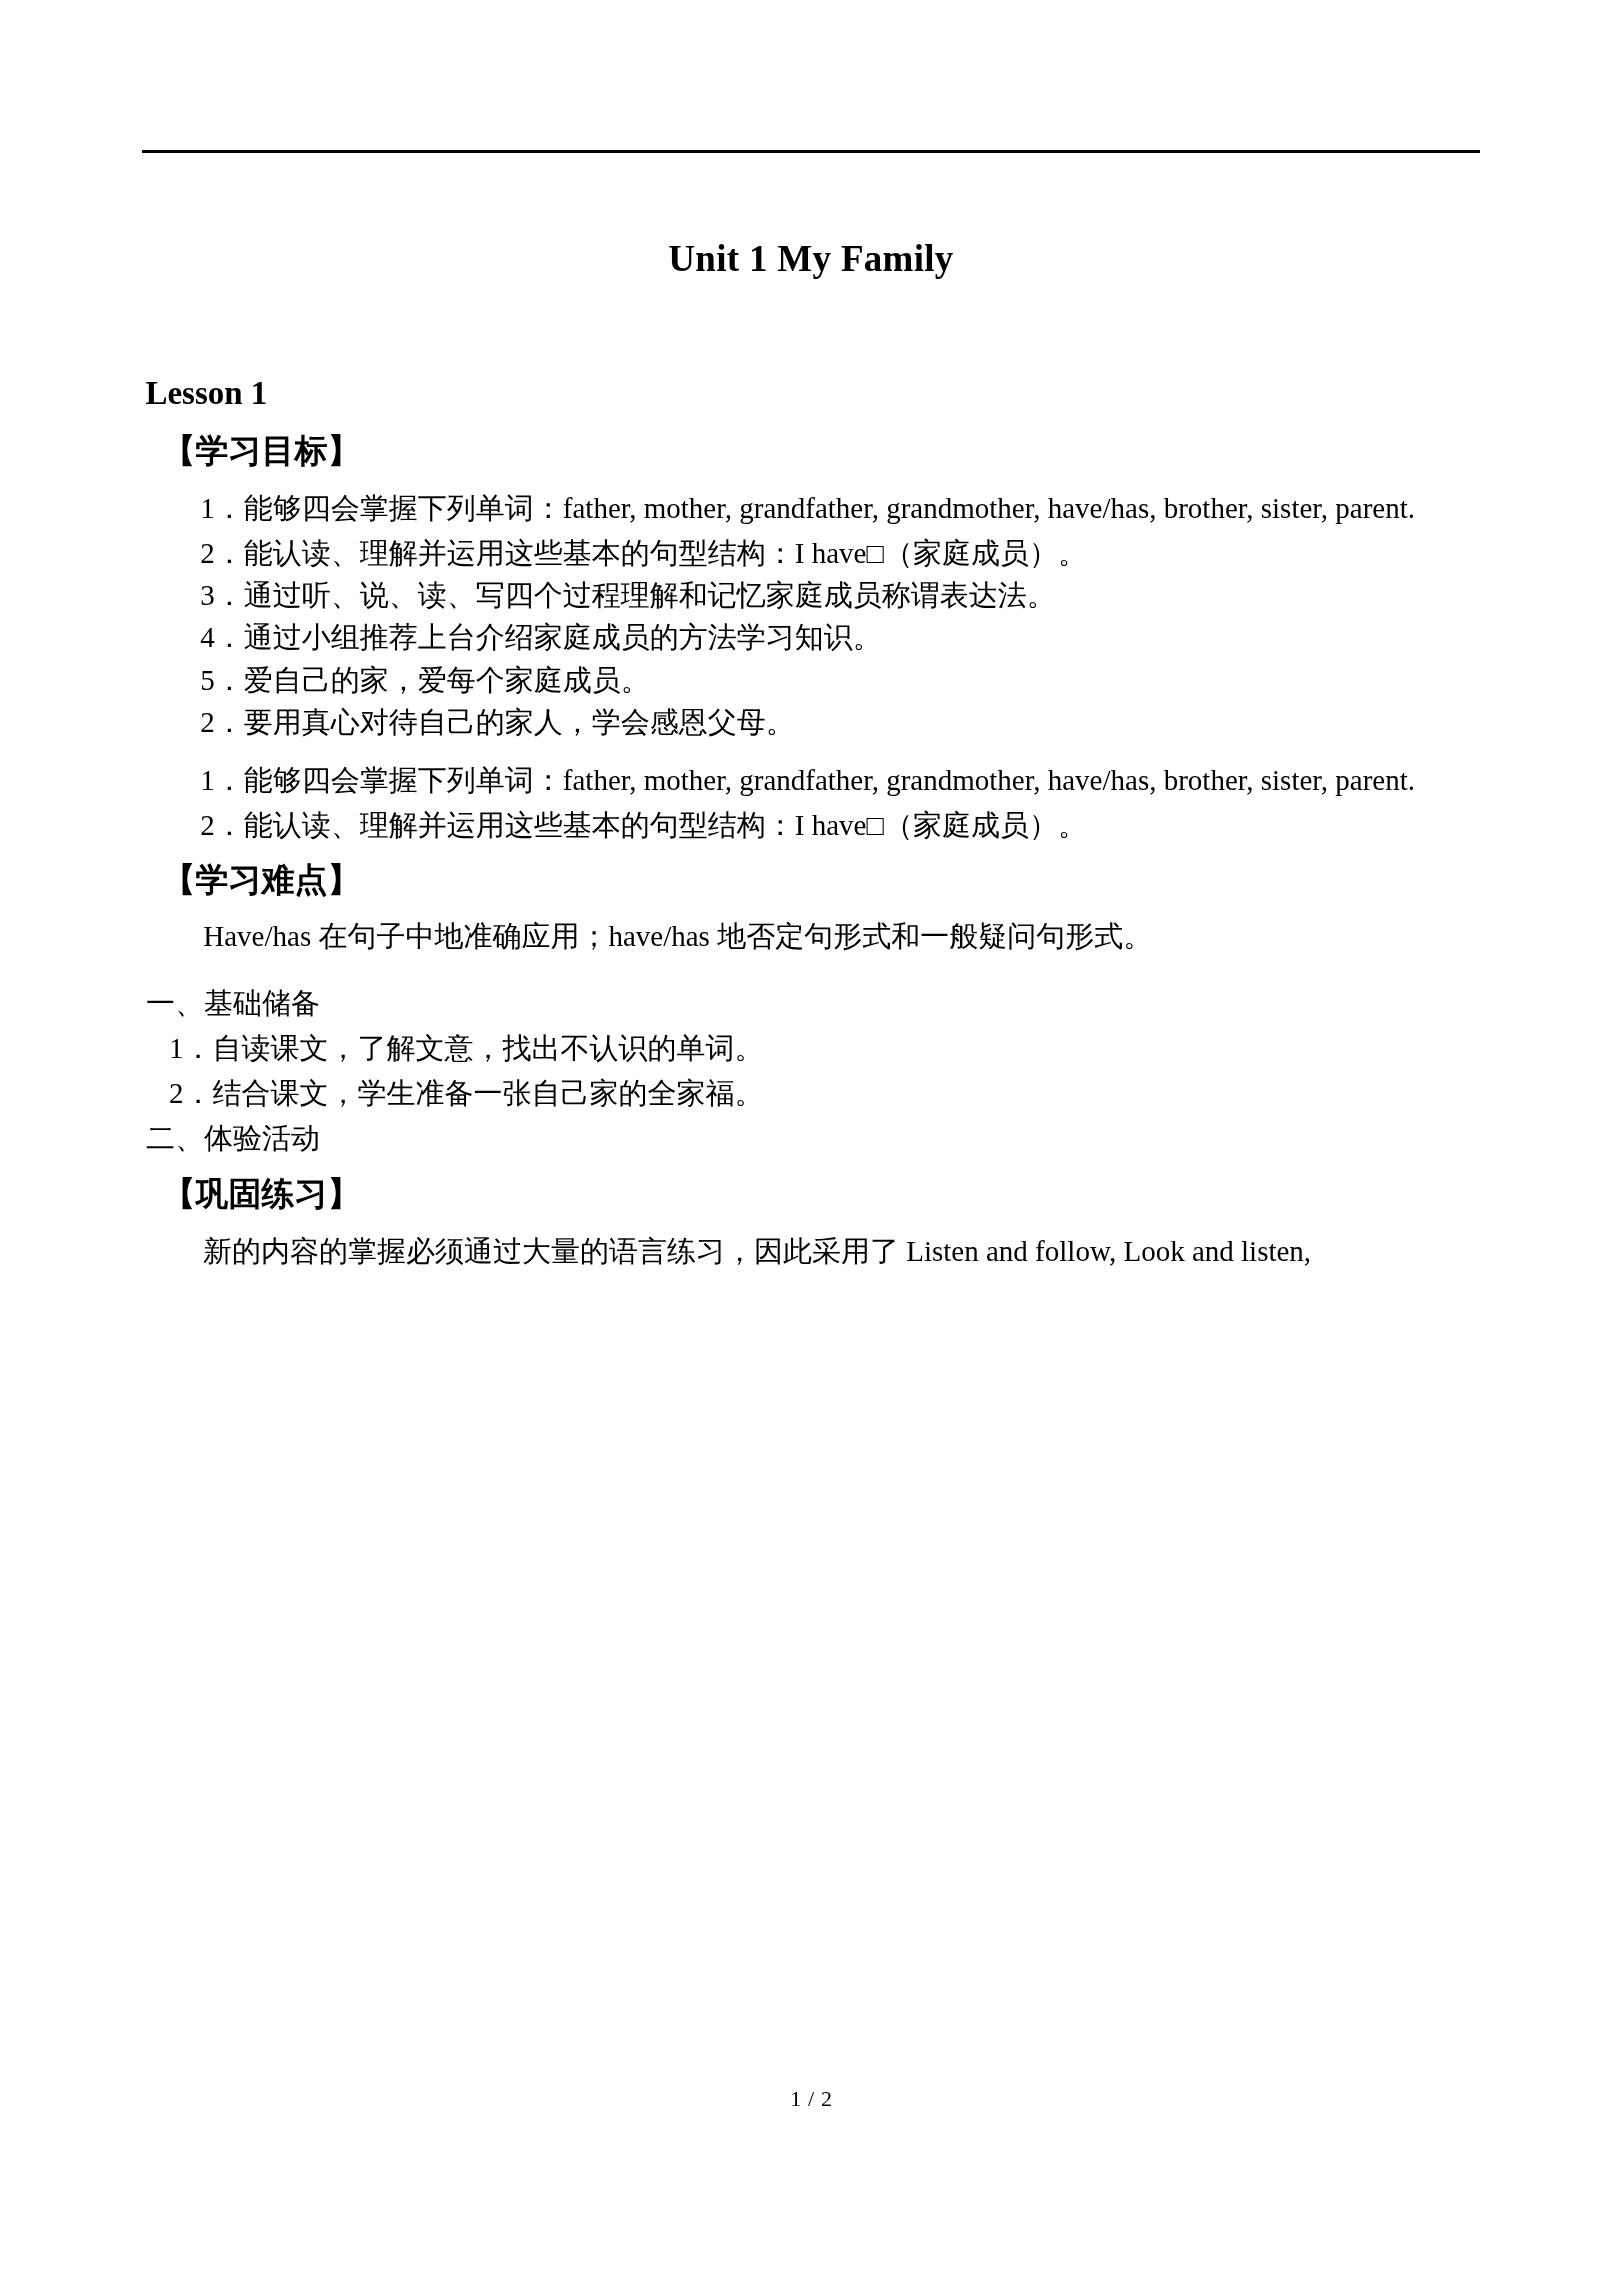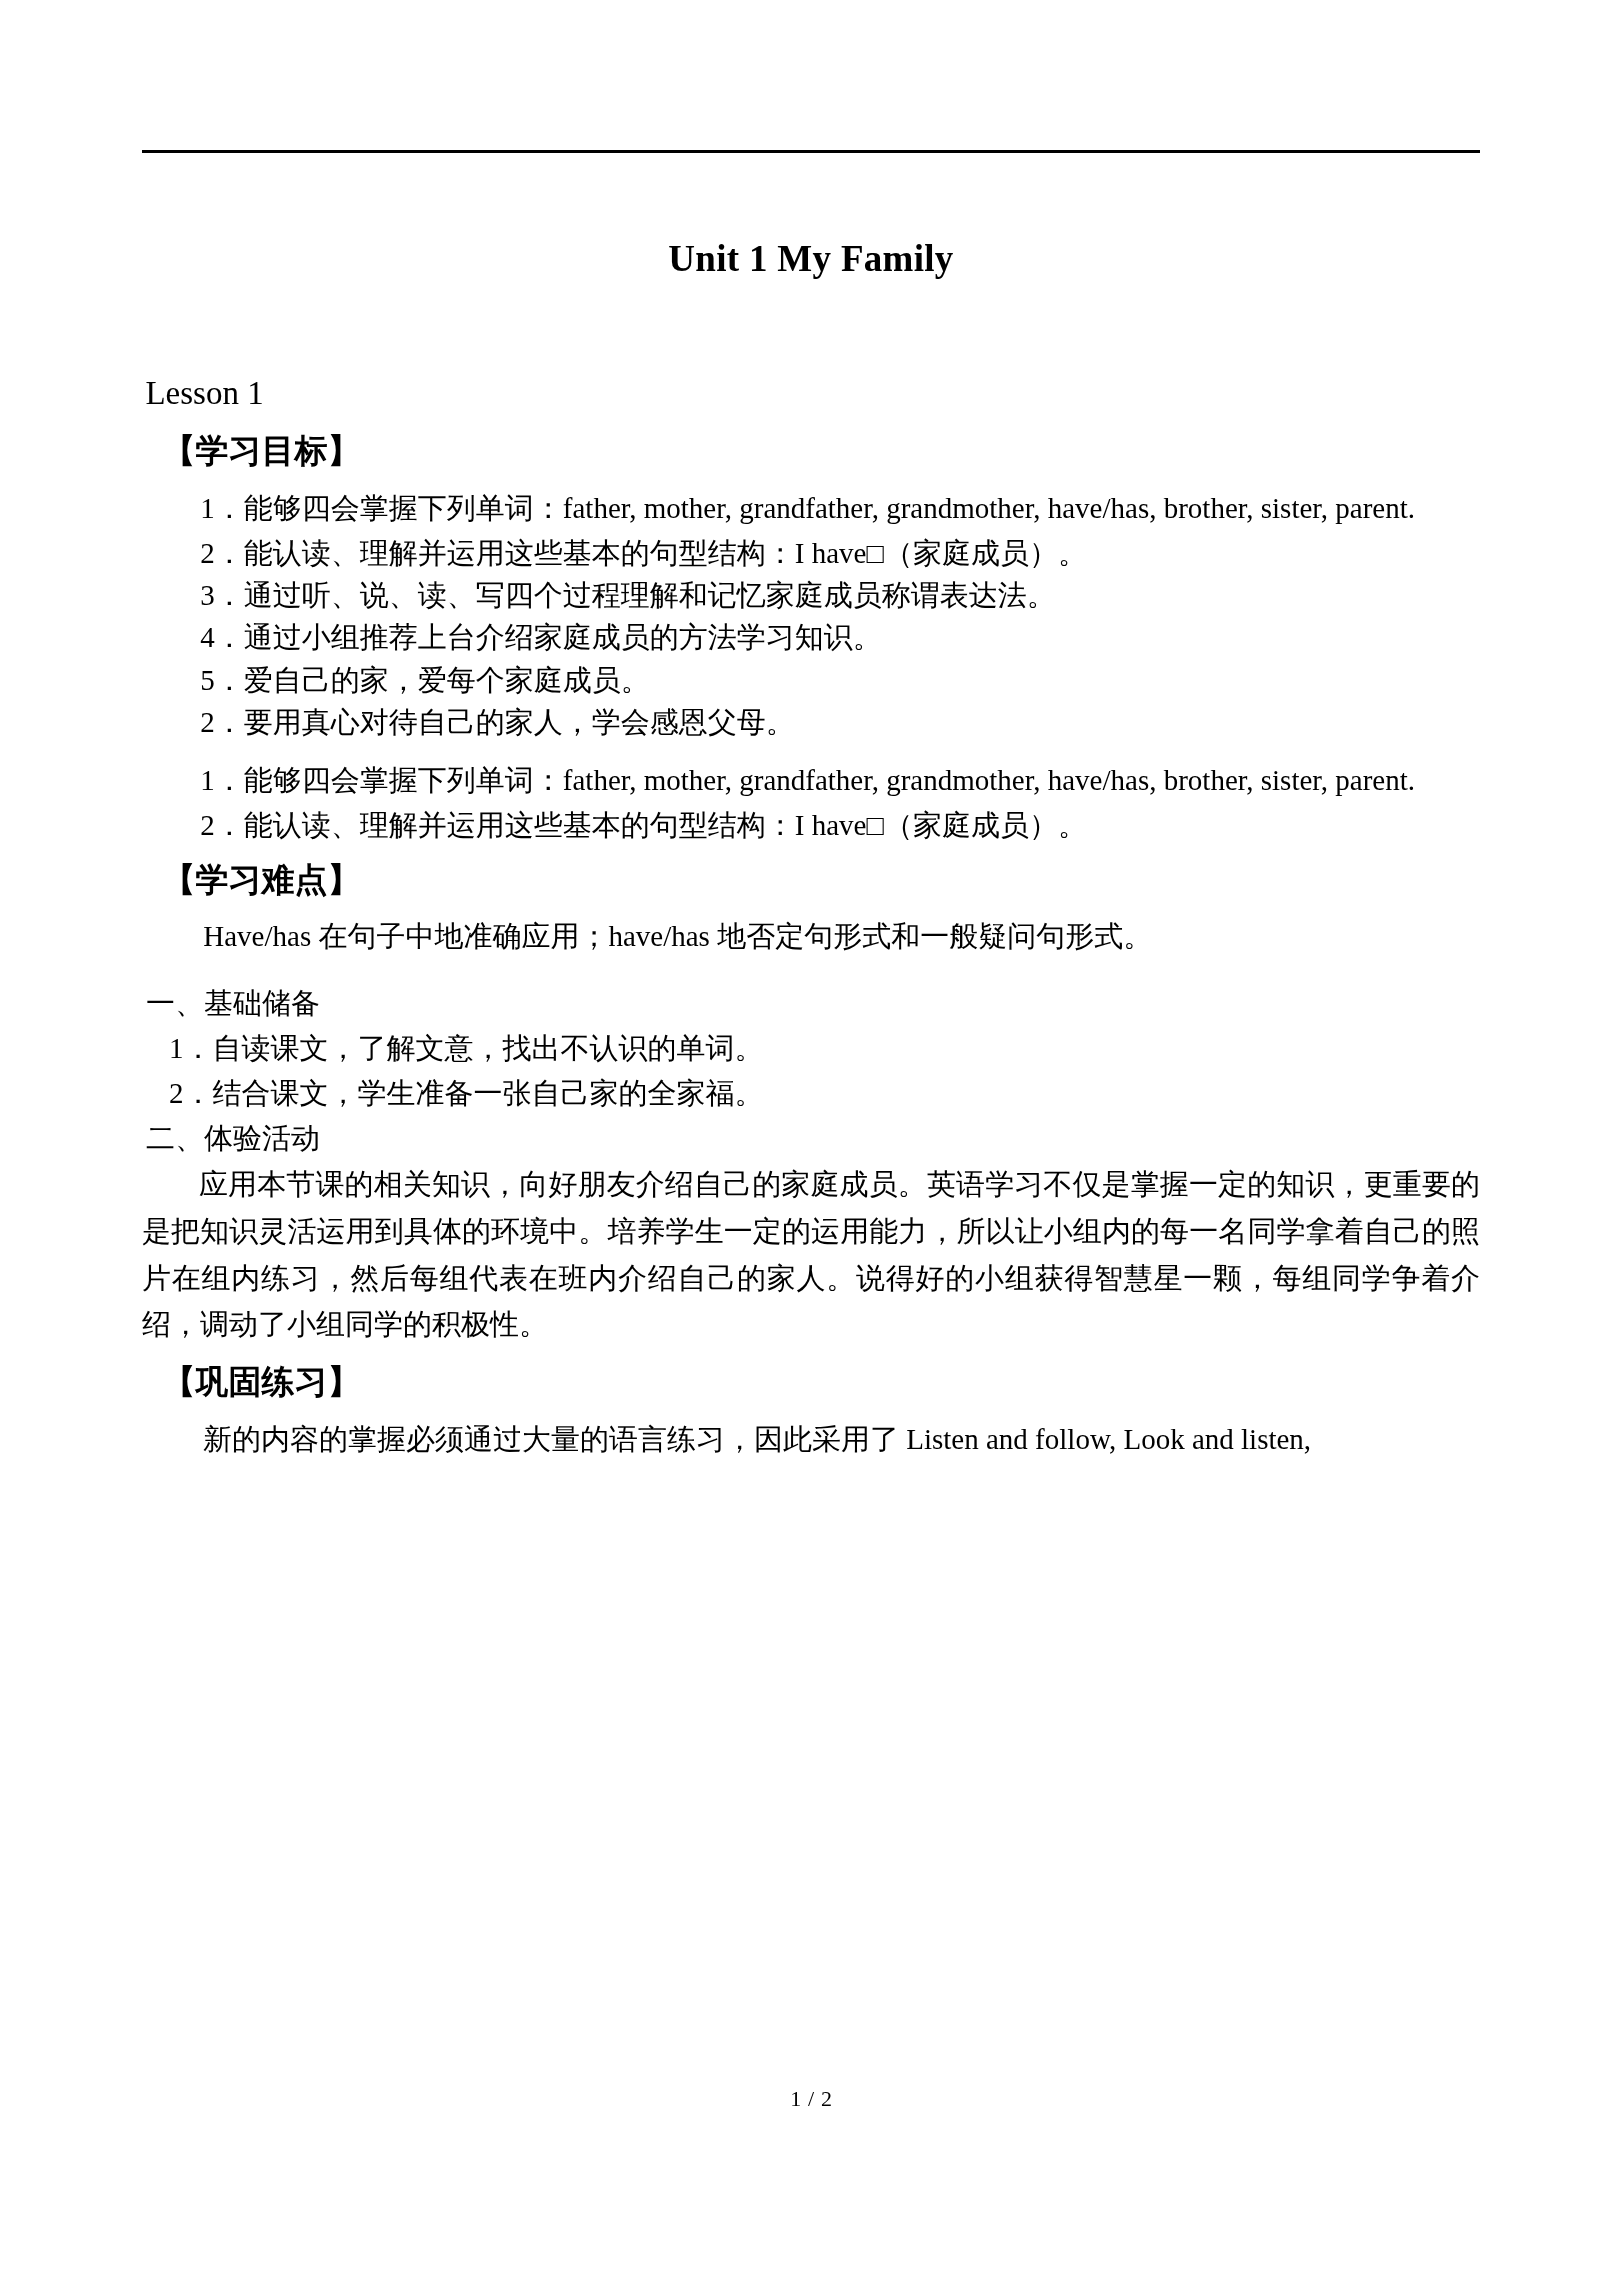--- a/index.html
+++ b/index.html
@@ -53,21 +53,21 @@
   
   .content {
     position: absolute;
     left: 142px;
     top: 374px;
     width: 1338px;
   }
 
   .lesson-heading {
     font-size: 33px;
-    font-weight: normal;
+    font-weight: bold;
     line-height: 1.2;
     margin: 0 0 17.7px 0;
     padding-left: 3.4px;
   }
 
   .section-heading {
     font-size: 33px;
     font-weight: bold;
     line-height: 1.25;
     margin: 6.8px 0 5.5px 0;
@@ -193,21 +193,20 @@
     <div class="spacer-sm"></div>
 
 
     <div class="spacer-md"></div>
 
     <p class="sub-heading">一、基础储备</p>
     <p class="sub-item">1．自读课文，了解文意，找出不认识的单词。</p>
     <p class="sub-item">2．结合课文，学生准备一张自己家的全家福。</p>
 
     <p class="sub-heading">二、体验活动</p>
-    <p class="para">应用本节课的相关知识，向好朋友介绍自己的家庭成员。英语学习不仅是掌握一定的知识，更重要的是把知识灵活运用到具体的环境中。培养学生一定的运用能力，所以让小组内的每一名同学拿着自己的照片在组内练习，然后每组代表在班内介绍自己的家人。说得好的小组获得智慧星一颗，每组同学争着介绍，调动了小组同学的积极性。</p>
 
     <div class="spacer-sm"></div>
 
     <div class="section-heading">【巩固练习】</div>
 
     <div class="spacer-sm"></div>
 
     <p class="para-last">新的内容的掌握必须通过大量的语言练习，因此采用了 Listen and follow, Look and listen,</p>
 
   </div>

